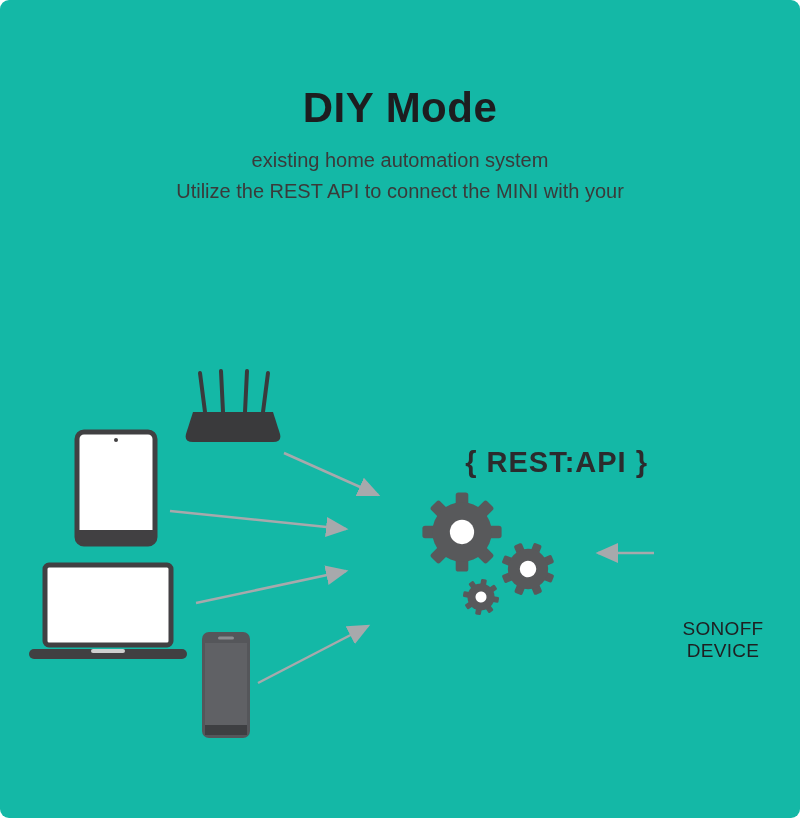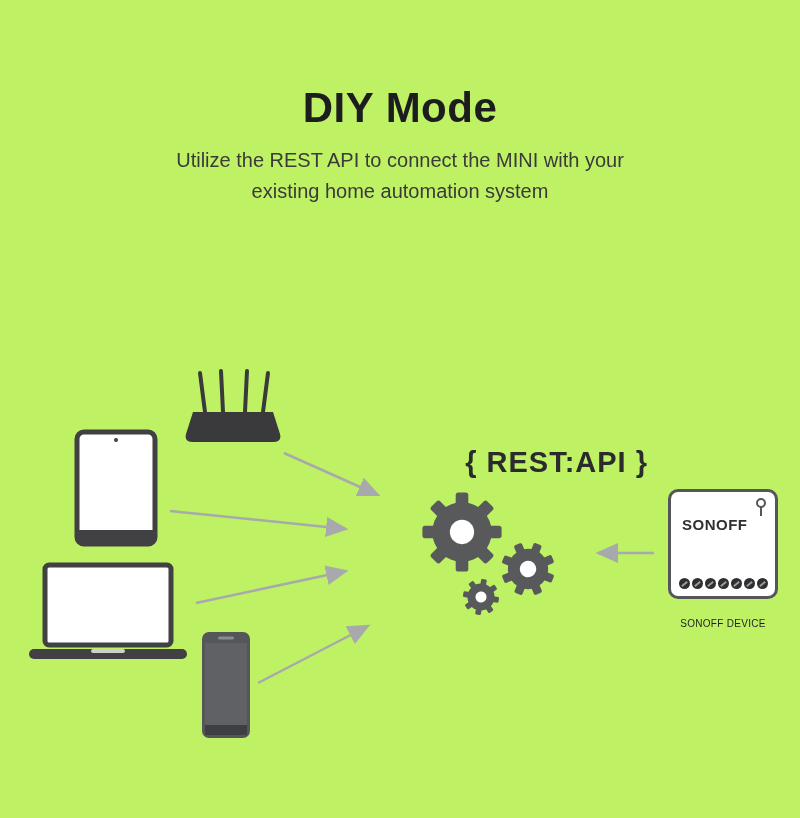--- a/index.html
+++ b/index.html
@@ -1,23 +1,24 @@
 <!DOCTYPE html>
 <html><head>
 <meta charset="utf-8">
 <style>
   html, body { margin: 0; padding: 0; background: #ffffff; }
   body { font-family: "Liberation Sans", sans-serif; }
   .canvas {
     position: relative;
     width: 800px;
     height: 818px;
-    background: #bef264;
+    background: #14b8a6;
     overflow: hidden;
     color: #231f20;
+    border-radius: 9px;
   }
   .title {
     position: absolute;
     top: 84px; left: 0; width: 100%;
     text-align: center;
     font-size: 42px;
     font-weight: 700;
     letter-spacing: 0.5px;
     color: #1d1d1f;
   }
@@ -92,36 +93,36 @@
     position: absolute;
     left: 2px; top: 4.5px;
     width: 7px; height: 2px;
     background: #9a9b9e;
     transform: rotate(-40deg);
   }
   .sonoff-label {
     position: absolute;
     left: 653px; top: 618px; width: 140px;
     text-align: center;
-    font-size: 10px;
+    font-size: 19px;
     font-weight: 500;
     letter-spacing: 0.3px;
     color: #1f1f21;
   }
 </style>
 </head>
 <body>
 
 <div class="canvas">
 
   <div class="title">DIY Mode</div>
 
   <div class="subtitle">
+    <div>existing home automation system</div>
     <div>Utilize the REST API to connect the MINI with your</div>
-    <div>existing home automation system</div>
   </div>
 
   <svg class="dev tablet" viewBox="0 0 84 118">
     <rect x="3" y="3" width="78" height="112" rx="7" fill="#ffffff" stroke="#414042" stroke-width="5"></rect>
     <circle cx="42" cy="11" r="2" fill="#414042"></circle>
     <path d="M3 101 H81 V106 Q81 115 72 115 H12 Q3 115 3 106 Z" fill="#414042"></path>
   </svg>
 
   <svg class="dev router" viewBox="0 0 100 92">
     <g stroke="#3a3a3c" stroke-width="4" stroke-linecap="round">
@@ -176,32 +177,16 @@
     </defs>
     <g stroke="#a7a9ac" stroke-width="2.5">
       <line x1="284" y1="453" x2="378" y2="495" marker-end="url(#ah)"></line>
       <line x1="170" y1="511" x2="346" y2="529" marker-end="url(#ah)"></line>
       <line x1="196" y1="603" x2="346" y2="571" marker-end="url(#ah)"></line>
       <line x1="258" y1="683" x2="368" y2="626" marker-end="url(#ah)"></line>
       <line x1="654" y1="553" x2="598" y2="553" marker-end="url(#ah)"></line>
     </g>
   </svg>
 
-  <div class="sonoff-box">
-    <div class="sonoff-logo">SONOFF</div>
-    <svg class="pull-tab" viewBox="0 0 14 20">
-      <circle cx="7" cy="5" r="4" fill="none" stroke="#55565a" stroke-width="2"></circle>
-      <line x1="7" y1="9" x2="7" y2="18" stroke="#55565a" stroke-width="2"></line>
-    </svg>
-    <div class="screw-row">
-      <div class="screw"></div>
-      <div class="screw"></div>
-      <div class="screw"></div>
-      <div class="screw"></div>
-      <div class="screw"></div>
-      <div class="screw"></div>
-      <div class="screw"></div>
-    </div>
-  </div>
 
   <div class="sonoff-label">SONOFF DEVICE</div>
 
 </div>
 
 </body></html>

